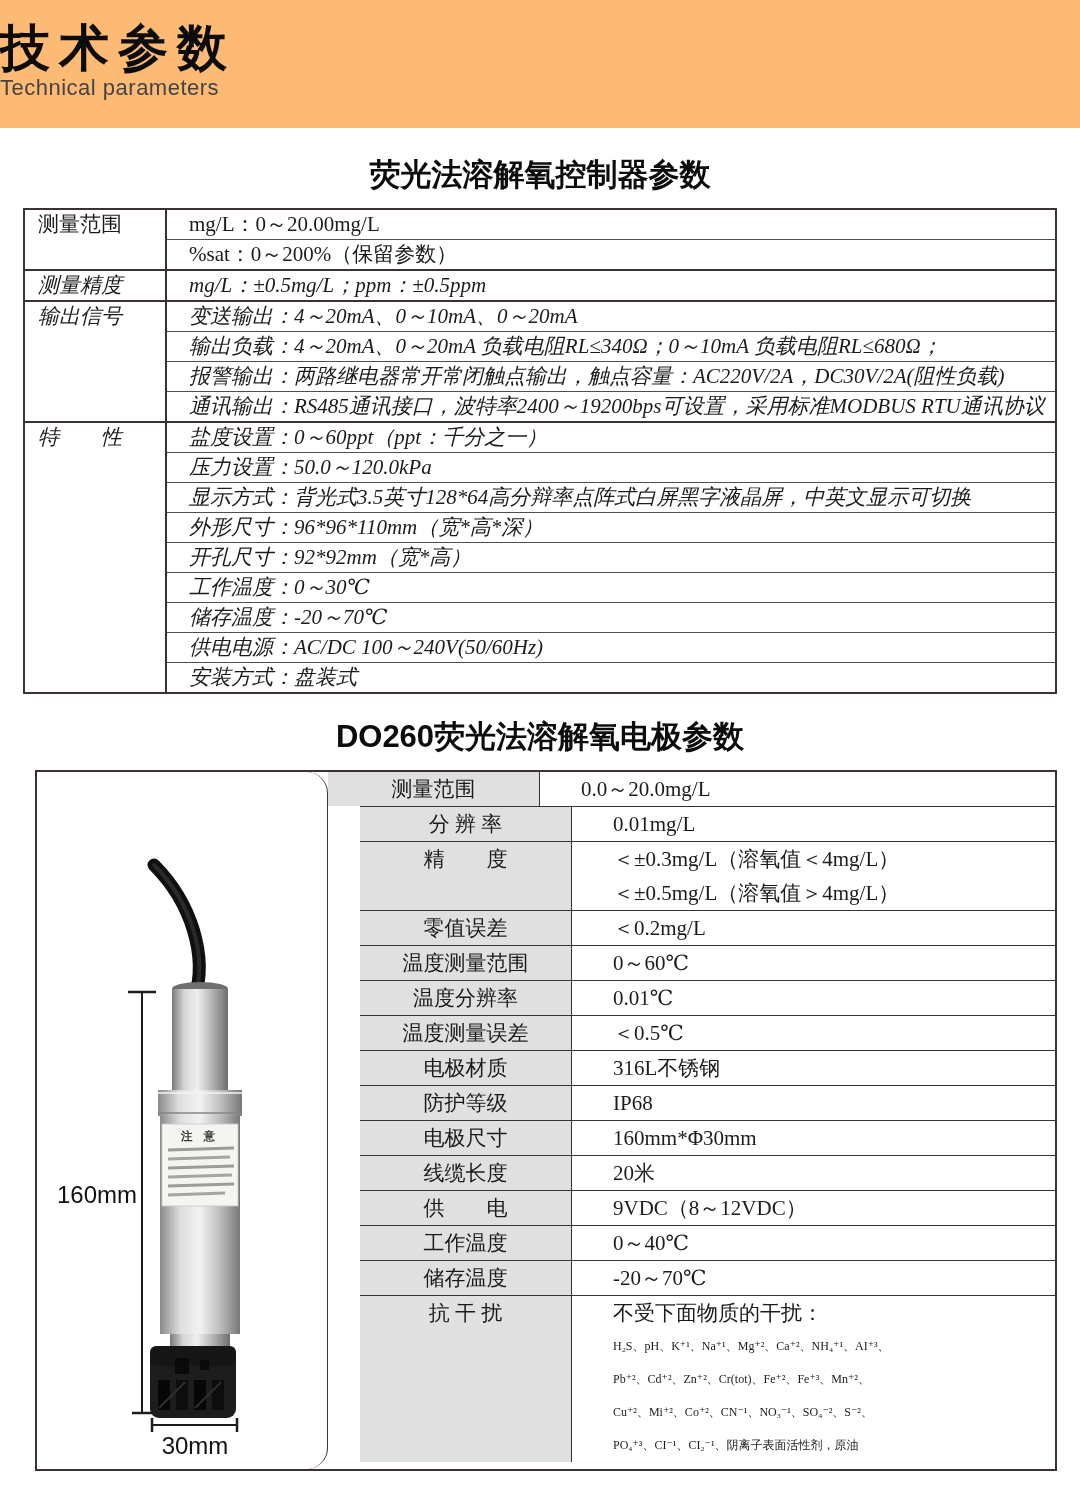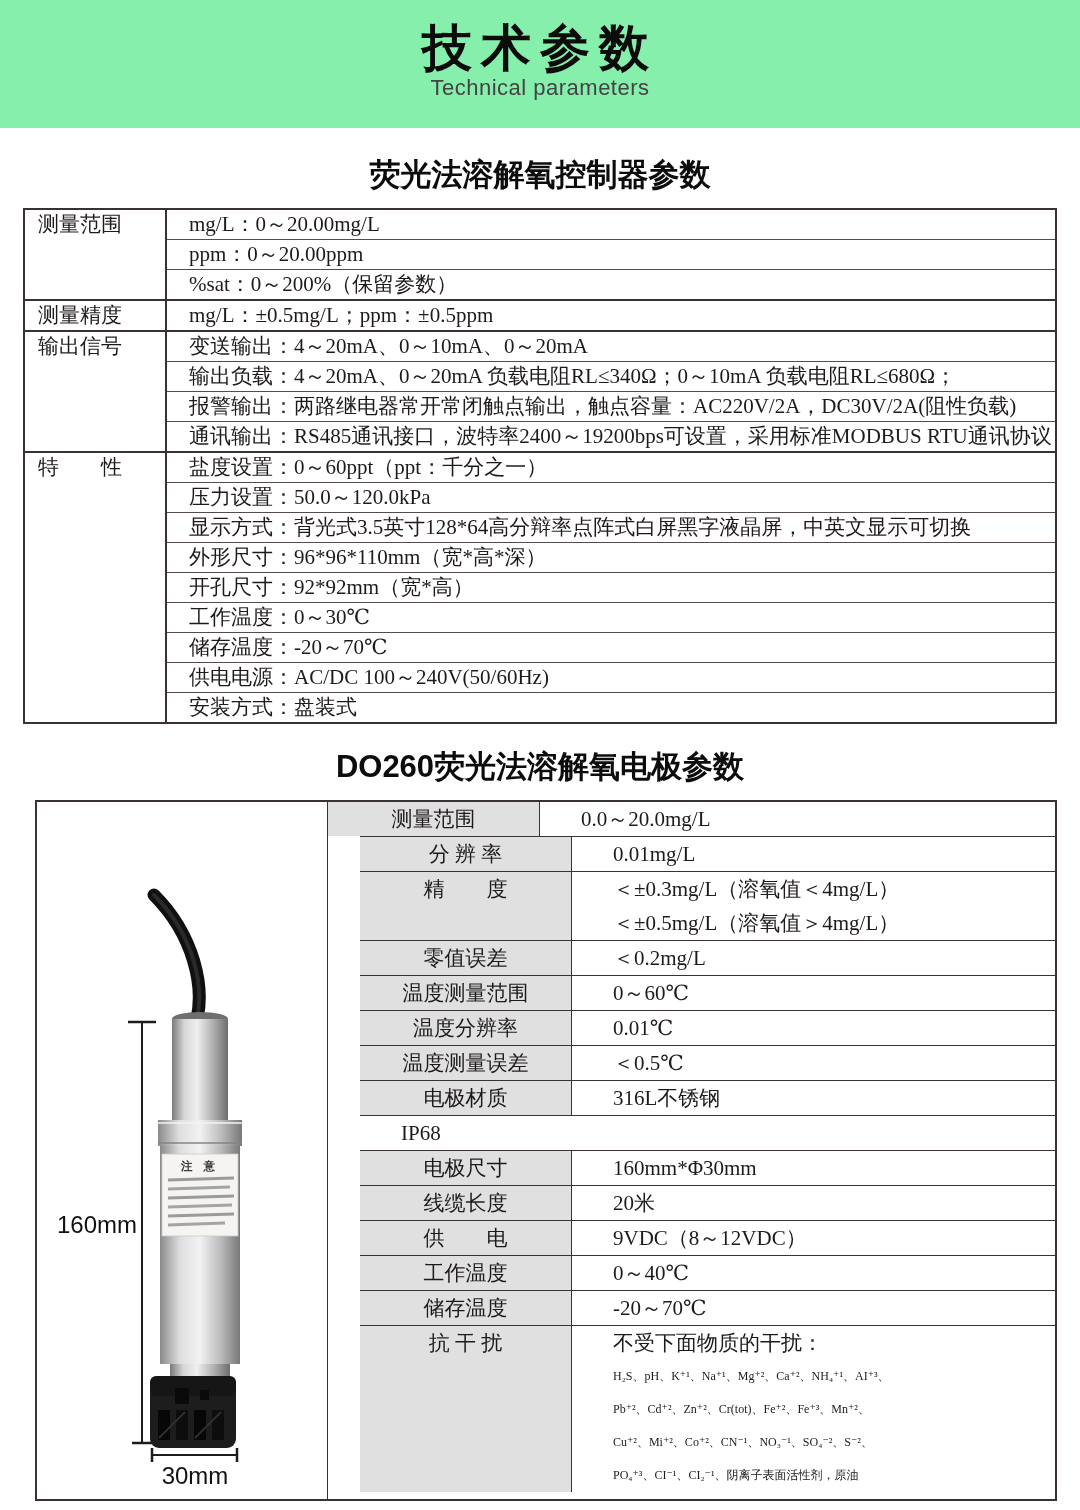--- a/index.html
+++ b/index.html
@@ -2,58 +2,58 @@
 <html><head>
 <meta charset="utf-8">
 <style>
   html,body{margin:0;padding:0;background:#ffffff;}
   body{
     width:1080px;height:1510px;position:relative;overflow:hidden;
     font-family:"Liberation Serif","DejaVu Serif",serif;color:#1d1a19;
     -webkit-font-smoothing:antialiased;
   }
   
-  .band{height:128px;background:#86efac;text-align:center;}
+  .band{height:128px;background:#fdba74;}
   .band h1{
     margin:0;padding-top:20px;font-family:"Liberation Sans","DejaVu Sans",sans-serif;
     font-size:50px;font-weight:700;letter-spacing:9px;color:#0c0c0c;line-height:56px;
   }
   .band .sub{
     font-family:"Liberation Sans","DejaVu Sans",sans-serif;
     font-size:22px;color:#434343;line-height:24px;letter-spacing:0.5px;
   }
   
   .sec-title{
     text-align:center;font-family:"Liberation Sans","DejaVu Sans",sans-serif;
     font-weight:700;font-size:31px;color:#0c0c0c;line-height:34px;
   }
   .sec-title.first{margin-top:30px;font-family:Liberation Serif, serif;}
   .sec-title.second{margin-top:26px;}
   
   .ctable{
     margin:16px 23px 0 23px;border:2px solid #3a3231;background:#fff;
   }
   .group{display:flex;}
-  .group + .group{border-top:2px solid #3a3231;}
+  .group + .group{border-top:2px solid #3a3231;font-style:italic;}
   .glabel{
     width:142px;box-sizing:border-box;padding-left:13px;flex:none;
     border-right:2px solid #3a3231;font-size:21px;line-height:29px;
     white-space:pre;color:#1d1a19;
   }
   .gvalues{flex:1;min-width:0;}
   .vrow{
     height:29px;line-height:29px;padding-left:22px;font-size:21px;
     white-space:nowrap;overflow:hidden;
   }
   .vrow + .vrow{border-top:1px solid #544c4a;}
   
   .etable{
     margin:16px 23px 0 35px;border:2px solid #3a3231;display:flex;background:#fff;
   }
-  .imgcol{width:290px;flex:none;border-right:1.5px solid #3a3231;position:relative;}
+  .imgcol{width:290px;flex:none;border-right:1.5px solid #3a3231;position:relative;border-radius:21px;}
   .imgcol svg{display:block;}
   .erows{flex:1;min-width:0;}
   .prow{display:flex;}
   .prow + .prow{border-top:1.5px solid #3a3231;margin-left:32px;}
   .plabel{
     width:212px;flex:none;box-sizing:border-box;background:#e0e0e0;
     border-right:1.5px solid #3a3231;text-align:center;font-size:21px;
     line-height:34px;white-space:pre;color:#1d1a19;
   }
   .pvalue{flex:1;min-width:0;padding-left:41px;font-size:21px;line-height:34px;}
@@ -71,21 +71,20 @@
   <div class="sub">Technical parameters</div>
 </div>
 
 <div class="sec-title first">荧光法溶解氧控制器参数</div>
 
 <div class="ctable">
   <div class="group">
     <div class="glabel">测量范围</div>
     <div class="gvalues">
       <div class="vrow">mg/L：0～20.00mg/L</div>
-      <div class="vrow">ppm：0～20.00ppm</div>
       <div class="vrow">%sat：0～200%（保留参数）</div>
     </div>
   </div>
   <div class="group">
     <div class="glabel">测量精度</div>
     <div class="gvalues">
       <div class="vrow">mg/L：±0.5mg/L；ppm：±0.5ppm</div>
     </div>
   </div>
   <div class="group">
@@ -220,20 +219,21 @@
     </div>
     <div class="prow row-s">
       <div class="plabel">温度测量误差</div>
       <div class="pvalue">＜0.5℃</div>
     </div>
     <div class="prow row-s">
       <div class="plabel">电极材质</div>
       <div class="pvalue">316L不锈钢</div>
     </div>
     <div class="prow row-s">
+      <div class="plabel">防护等级</div>
       <div class="pvalue">IP68</div>
     </div>
     <div class="prow row-s">
       <div class="plabel">电极尺寸</div>
       <div class="pvalue">160mm*Φ30mm</div>
     </div>
     <div class="prow row-s">
       <div class="plabel">线缆长度</div>
       <div class="pvalue">20米</div>
     </div>

